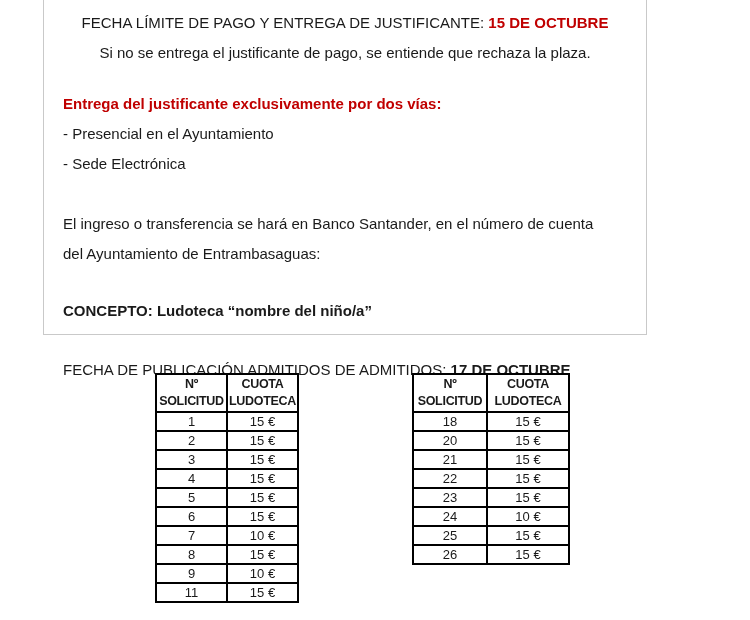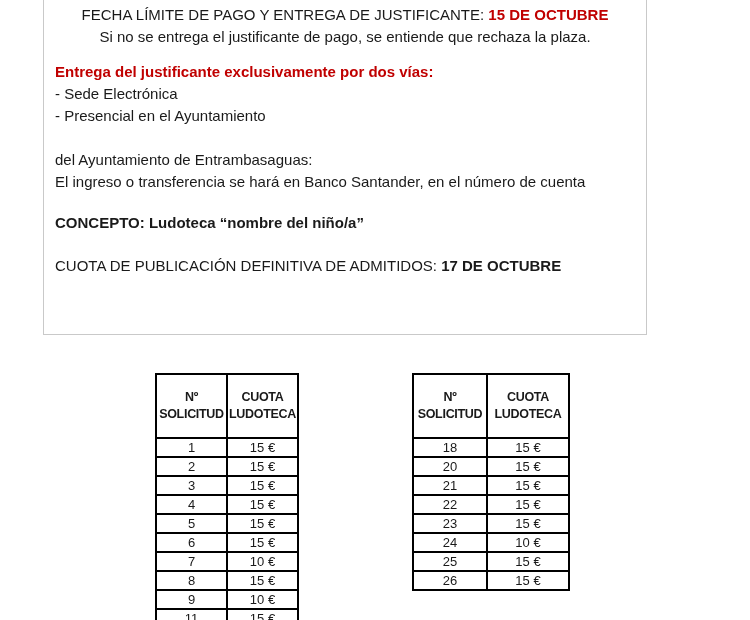--- a/index.html
+++ b/index.html
@@ -18,21 +18,21 @@
     left: 43px;
     top: -6px;
     width: 604px;
     height: 341px;
     border: 1px solid var(--box-border, #c9c9c9);
     background: #ffffff;
     padding: 9px 11px 0 11px;
     font-size: 15px;
     line-height: 22px;
   }
-  .notice-box p { margin: 0; height: 22px; white-space: nowrap; }
+  .notice-box p { margin: 8px; height: 22px; white-space: nowrap; }
   .center { text-align: center; }
   .bold { font-weight: bold; }
   .underline { }
   .red { color: var(--accent-red, #c00000); }
   .sp13 { height: 13px; }
   .sp22 { height: 22px; }
   .sp19 { height: 19px; }
   .sp21 { height: 21px; }
 
   table.cuota-table {
@@ -50,21 +50,21 @@
     vertical-align: middle;
     white-space: nowrap;
     overflow: hidden;
   }
   .cuota-table th {
     height: 38px;
     font-size: 12.5px;
     line-height: 17px;
     font-weight: bold;
     letter-spacing: -0.3px;
-    padding: 14px 0;
+    padding: 1px 0;
   }
   .cuota-table td {
     height: 17px;
     font-size: 13px;
     line-height: 17px;
     font-weight: normal;
     padding: 0;
   }
   .cuota-table-left  col.c1 { width: 71px; }
   .cuota-table-left  col.c2 { width: 71px; }
@@ -74,29 +74,29 @@
 </head>
 <body>
 
 <div class="page">
 
   <div class="notice-box">
     <p class="center"><span>FECHA LÍMITE DE PAGO Y ENTREGA DE JUSTIFICANTE: </span><span class="bold red">15 DE OCTUBRE</span></p>
     <p class="center underline">Si no se entrega el justificante de pago, se entiende que rechaza la plaza.</p>
     <div class="sp13"></div>
     <p class="bold red underline">Entrega del justificante exclusivamente por dos vías:</p>
+    <p>- Presencial en el Ayuntamiento</p>
     <p>- Sede Electrónica</p>
-    <p>- Presencial en el Ayuntamiento</p>
     <div class="sp22"></div>
+    <p>El ingreso o transferencia se hará en Banco Santander, en el número de cuenta</p>
     <p>del Ayuntamiento de Entrambasaguas:</p>
-    <p>El ingreso o transferencia se hará en Banco Santander, en el número de cuenta</p>
     <div class="sp19"></div>
     <p class="bold underline">CONCEPTO: Ludoteca “nombre del niño/a”</p>
     <div class="sp21"></div>
-    <p><span>CUOTA DE PUBLICACIÓN DEFINITIVA DE ADMITIDOS: </span><span class="bold">17 DE OCTUBRE</span></p>
+    <p><span>FECHA DE PUBLICACIÓN ADMITIDOS DE ADMITIDOS: </span><span class="bold">17 DE OCTUBRE</span></p>
   </div>
 
   <table class="cuota-table cuota-table-left">
     <colgroup>
         <col class="c1">
         <col class="c2">
       </colgroup>
     <thead>
       <tr>
         <th><span>Nº</span><br><span>SOLICITUD</span></th>

